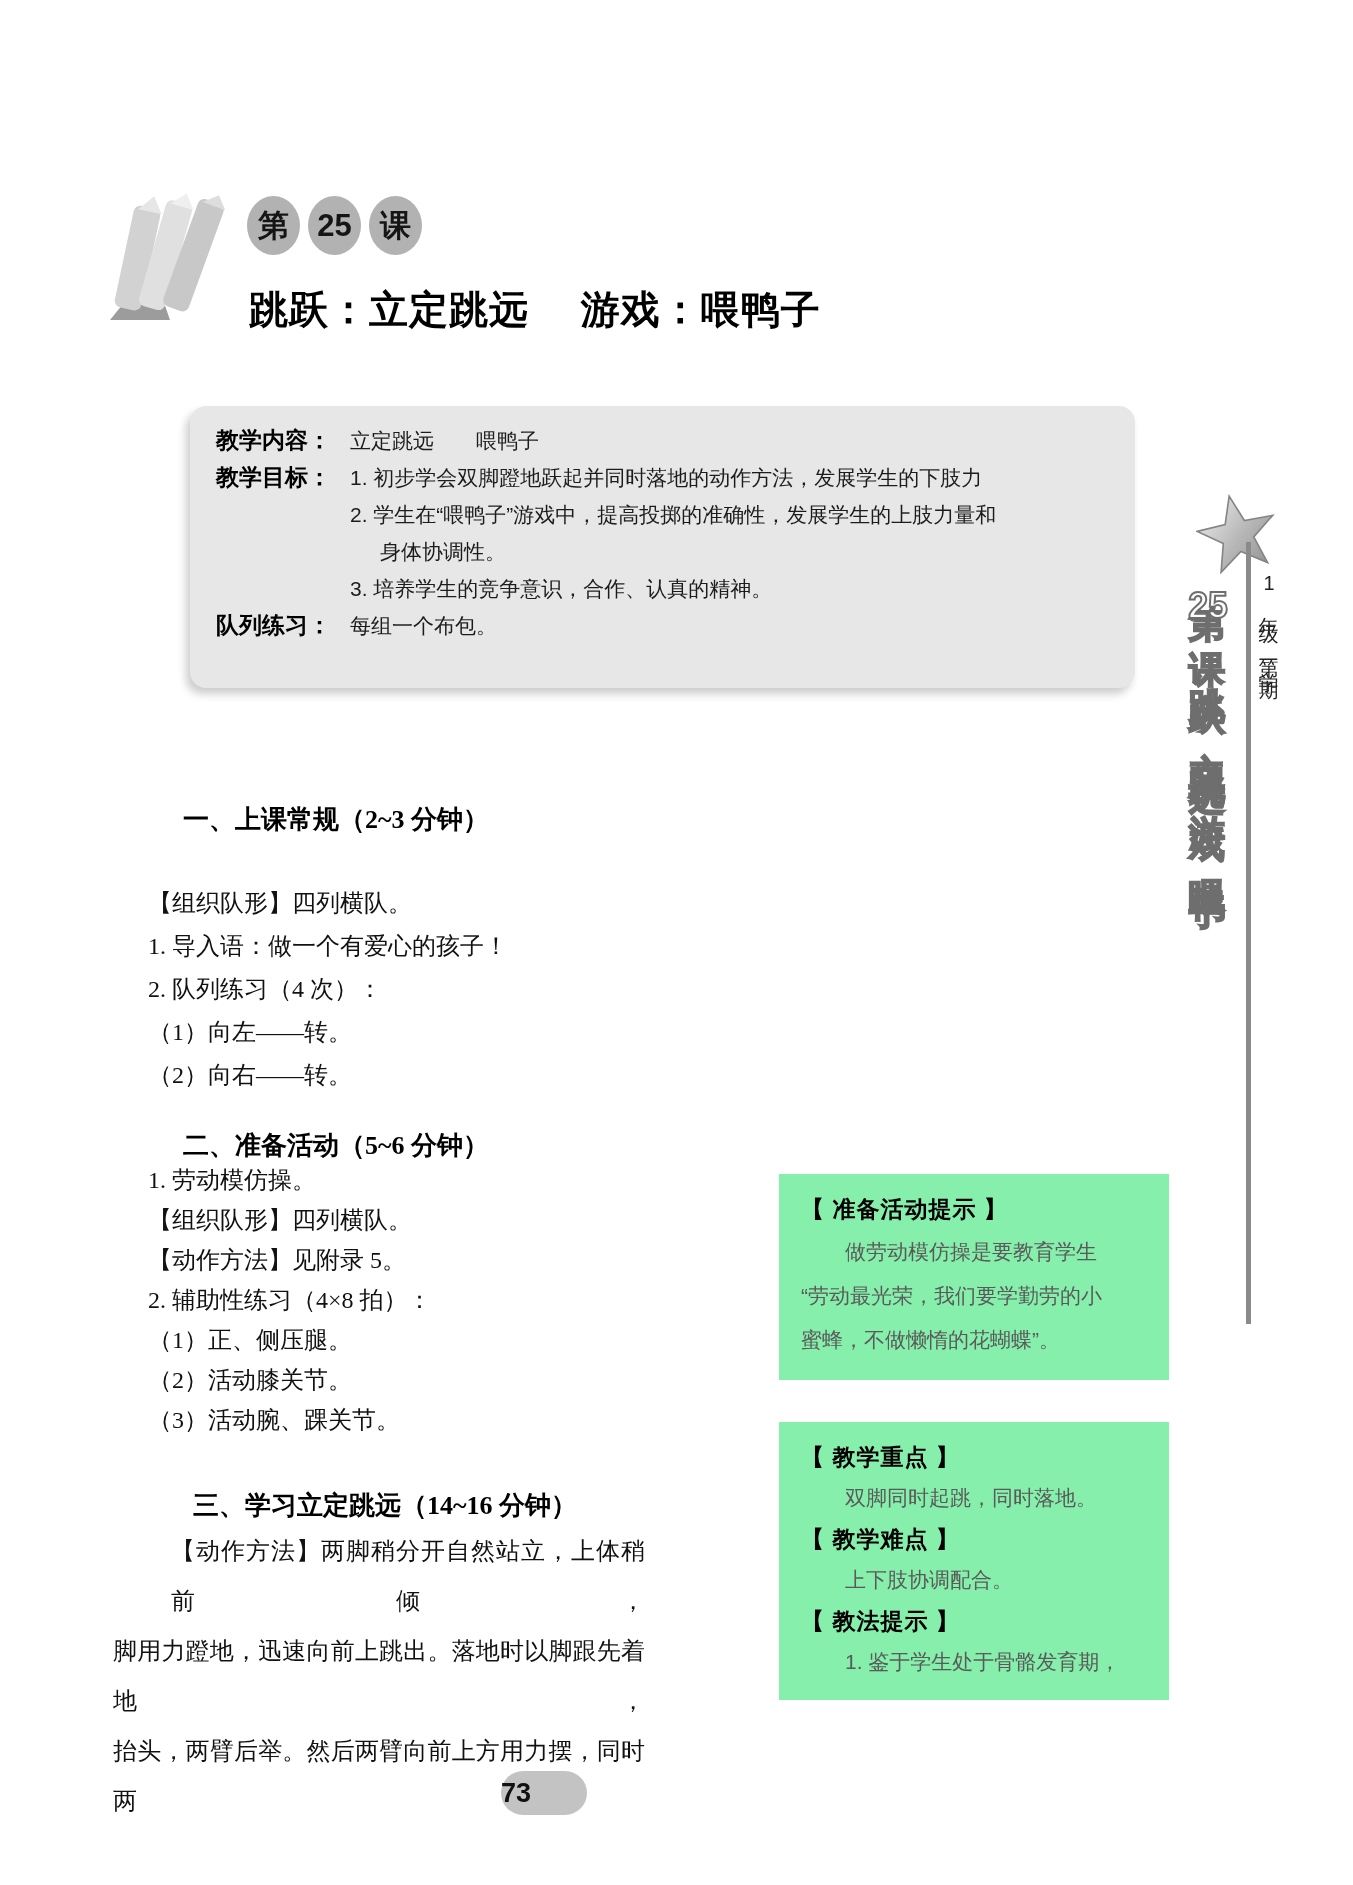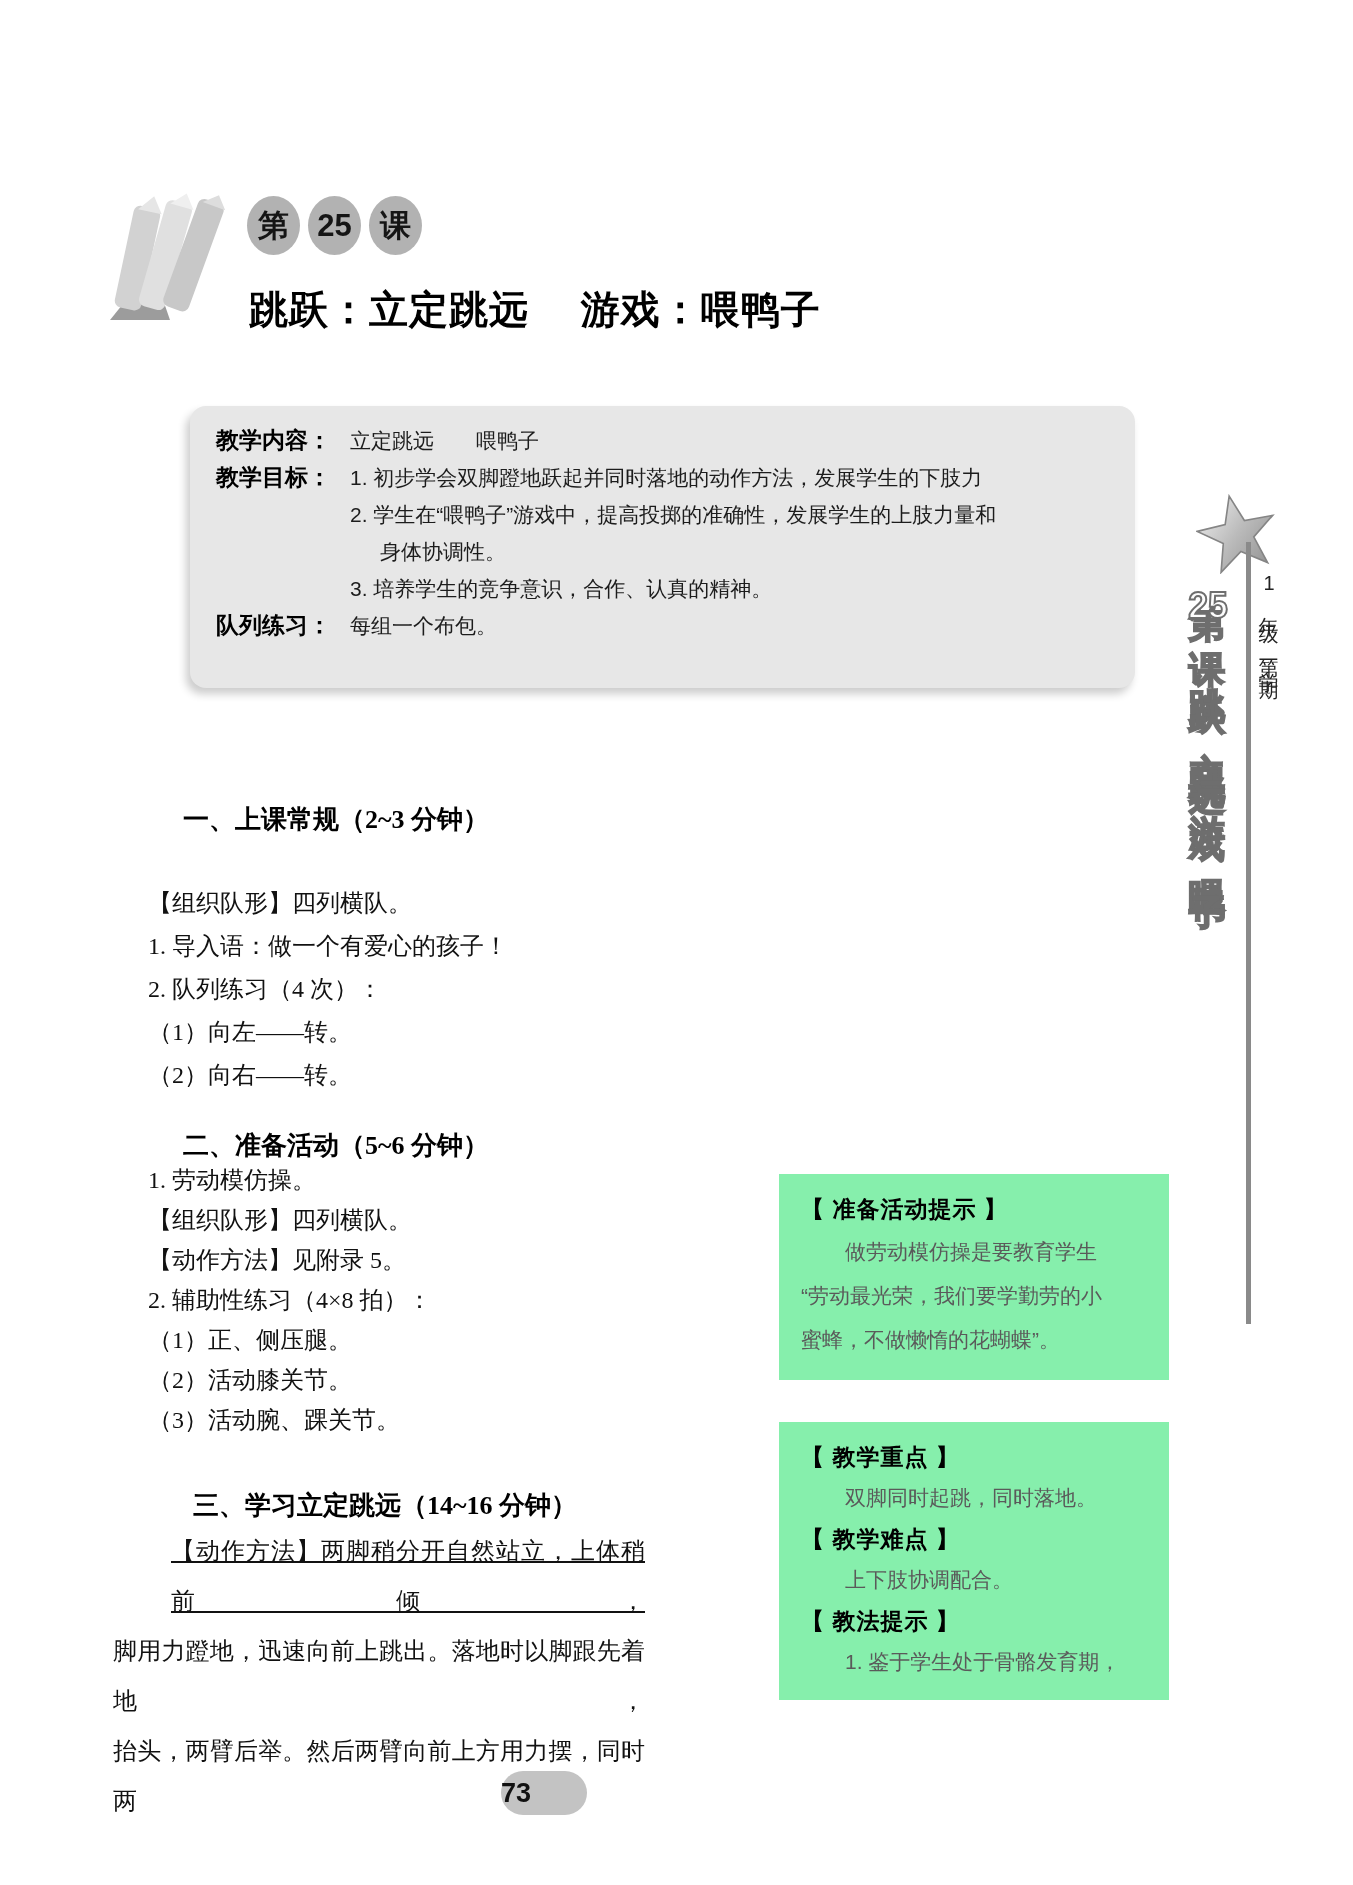--- a/index.html
+++ b/index.html
@@ -33,21 +33,21 @@
   .sec-l{position:absolute;left:148px;font-family:"Liberation Serif","DejaVu Serif",serif;
          font-size:24px;color:#111;}
   .sec1l{top:882px;}
   .sec1l .tline{line-height:43px;}
   .sec2l{top:1160px;}
   .sec2l .tline{line-height:40px;}
   .tline{white-space:nowrap;}
   .paragraph{position:absolute;left:113px;top:1526px;width:532px;
              font-family:"Liberation Serif","DejaVu Serif",serif;font-size:24px;color:#111;}
   .pline{line-height:50px;text-align:justify;text-align-last:justify;}
-  .pline.pindent{padding-left:58px;text-decoration:underline;}
+  .pline.pindent{padding-left:58px;}
 
   
   .note-box{position:absolute;left:779px;width:390px;background:#86efac;
             padding:14px 18px 18px 22px;box-sizing:border-box;}
   .box1{top:1174px;min-height:198px;}
   .box2{top:1422px;min-height:250px;}
   .note-h{font-size:23px;font-weight:bold;color:#000;line-height:42px;letter-spacing:1px;white-space:nowrap;}
   .note-b{font-size:21px;color:#5a5a5a;line-height:40px;white-space:nowrap;}
   .box1 .note-b{line-height:44px;}
   .note-b.ind{padding-left:44px;}

